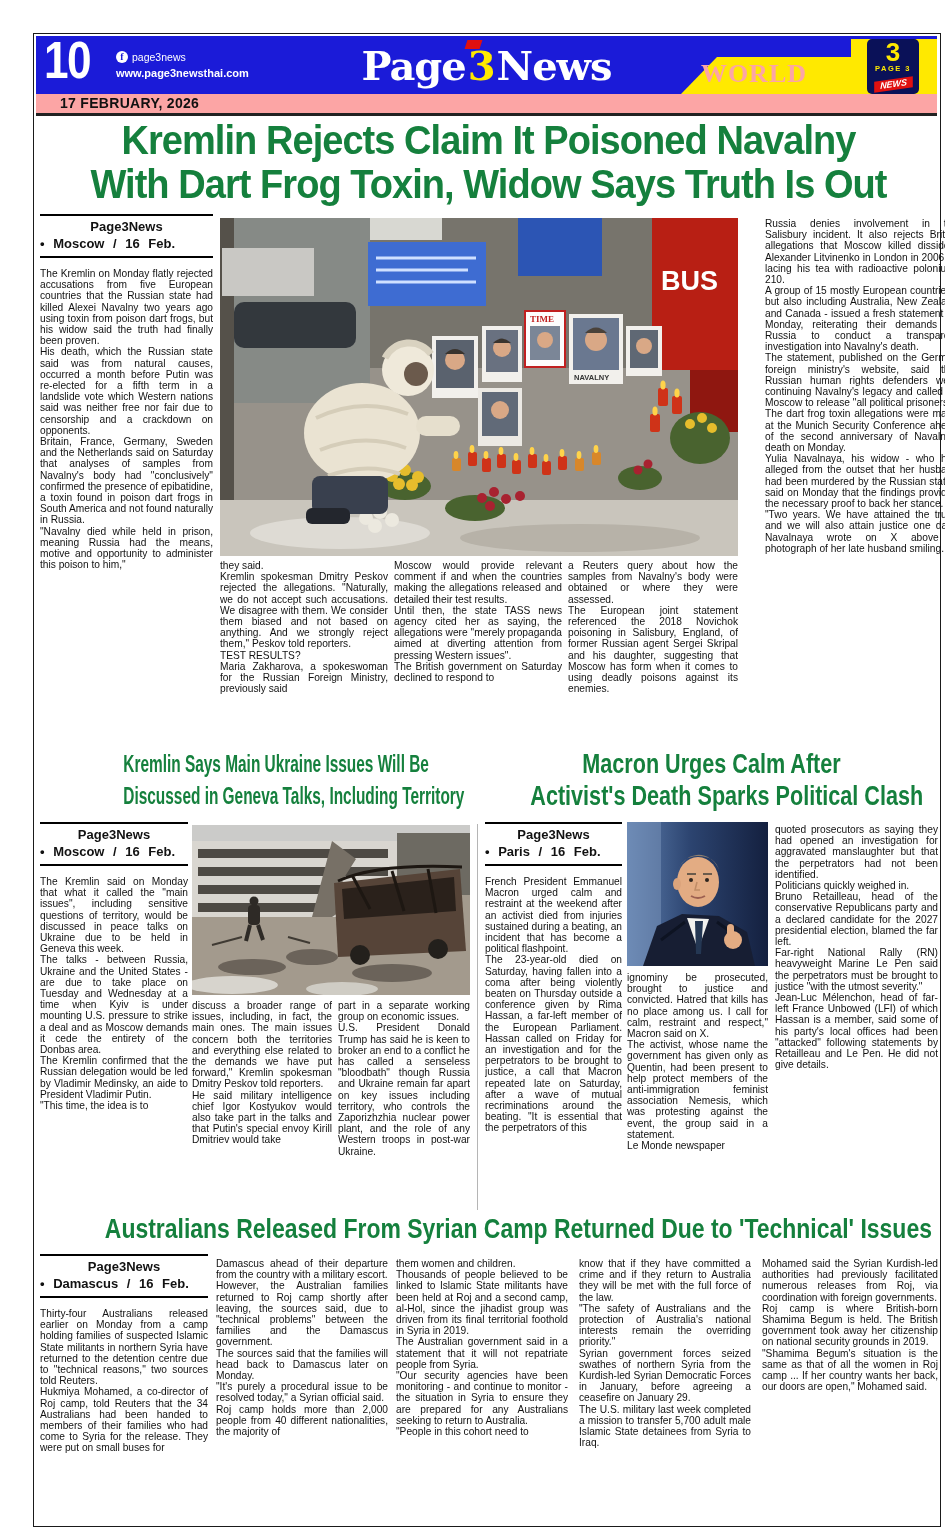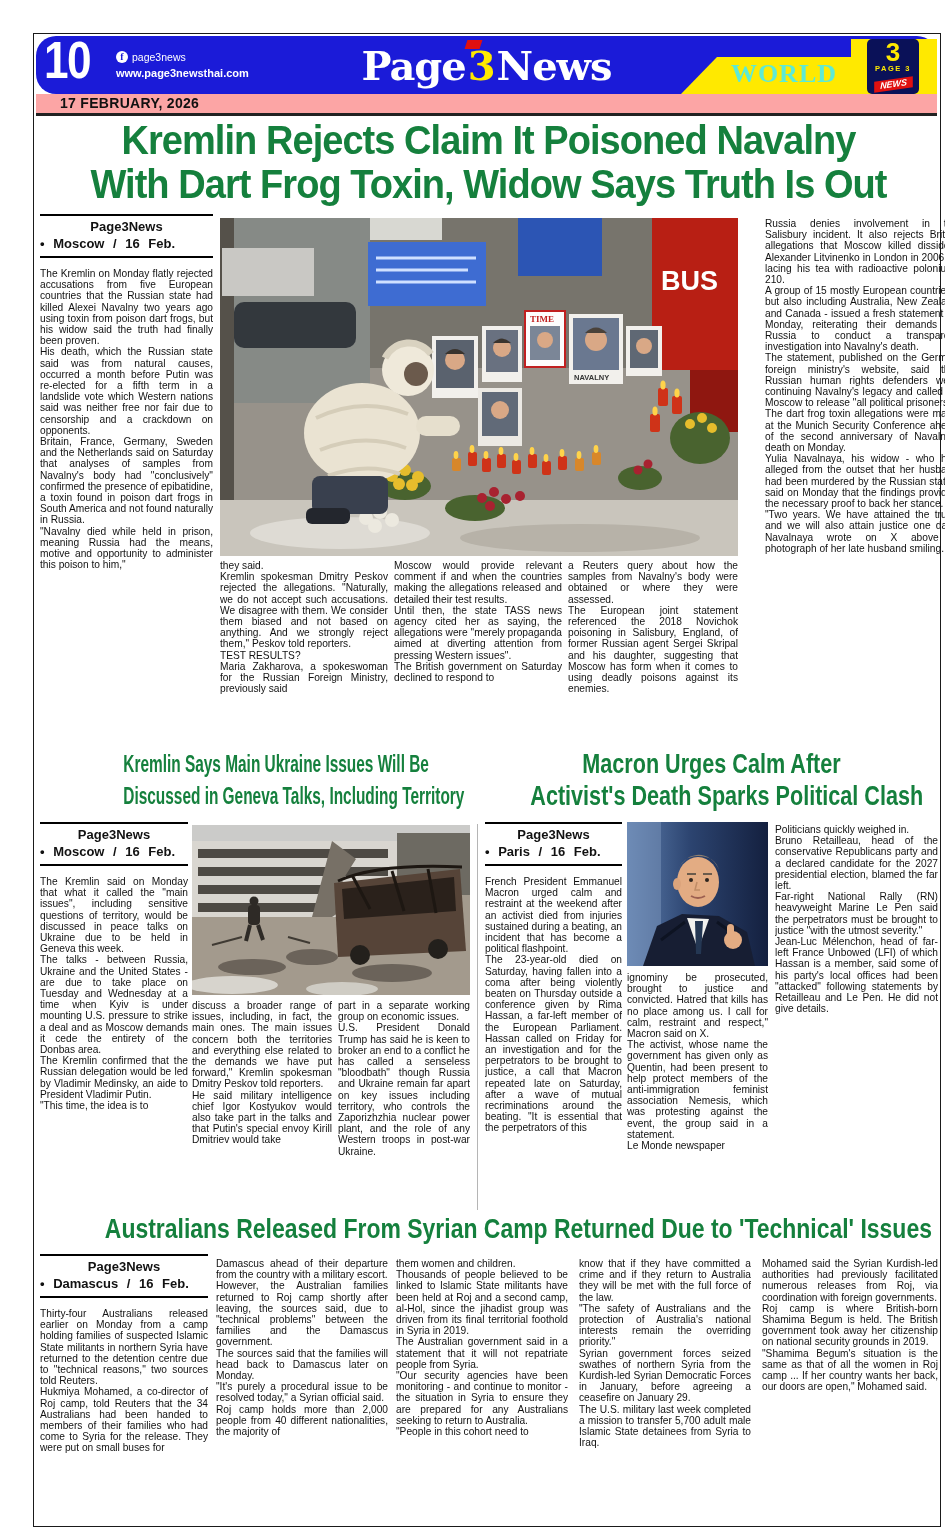--- a/index.html
+++ b/index.html
@@ -1,38 +1,38 @@
 <!DOCTYPE html>
 <html><head>
 <meta charset="utf-8">
 <style>
   html,body{margin:0;padding:0;background:#e9e9e9;}
   #page{position:relative;width:945px;height:1531px;background:#ffffff;margin:0 auto;
         font-family:"Liberation Sans",sans-serif;color:#111;overflow:hidden;}
   .frame{position:absolute;left:33px;top:33px;width:906px;height:1492px;border:1.5px solid #1a1a1a;}
 
   
-  .hdr{position:absolute;left:36px;top:36px;width:901px;height:58px;background:#1b1bd8;border-radius:20px;}
+  .hdr{position:absolute;left:36px;top:36px;width:901px;height:58px;background:#1b1bd8;}
   .pagenum{position:absolute;left:8px;top:-6px;color:#fff;font-size:52px;font-weight:bold;
            letter-spacing:-2px;transform:scaleX(.85);transform-origin:left top;}
   .social{position:absolute;left:80px;top:15px;color:#fff;}
   .social-row{display:flex;align-items:center;gap:4px;font-size:10.5px;}
   .fb{width:12px;height:12px;border-radius:50%;background:#fff;color:#1b1bd8;font-weight:bold;
       font-size:10px;line-height:12px;text-align:center;font-family:"Liberation Serif",serif;}
   .weburl{font-size:11px;font-weight:bold;margin-top:4px;text-align:right;}
   .mast{position:absolute;left:0;right:0;top:6px;text-align:center;
         font-family:"DejaVu Serif",serif;font-weight:bold;font-size:40px;color:#fff;
         letter-spacing:-1px;}
   .mast .digit{color:#ffe900;position:relative;padding:0 2px;}
   .mast .digit i{position:absolute;left:0;top:-2px;width:15px;height:9px;background:#e01010;
         transform:skewX(-18deg);font-style:normal;}
   .worldstrip{position:absolute;right:0;top:21px;width:256px;height:37px;background:#ffe900;
         clip-path:polygon(0 100%,36px 0,100% 0,100% 100%);}
-  .worldtxt{position:absolute;right:100px;top:23px;font-family:"Liberation Serif",serif;
-        font-weight:bold;font-size:26px;color:#5eead4;letter-spacing:1px;}
+  .worldtxt{position:absolute;right:130px;top:23px;font-family:"Liberation Serif",serif;
+        font-weight:bold;font-size:26px;color:#fca5a5;letter-spacing:1px;}
   .cornery{position:absolute;right:0;top:3px;width:86px;height:55px;background:#ffe900;}
   .badge{position:absolute;right:18px;top:3px;width:52px;height:55px;background:#0a1158;
         border-radius:5px;text-align:center;overflow:hidden;}
   .badge .b3{color:#ffe900;font-weight:bold;font-size:26px;line-height:24px;display:block;margin-top:1px;}
   .badge .bp{color:#ffe900;font-size:7.5px;font-weight:bold;letter-spacing:1.5px;display:block;}
   .badge .bn{display:inline-block;background:#e01010;color:#fff;font-style:italic;font-weight:bold;
         font-size:9px;padding:0 6px 1px;transform:rotate(-8deg) skewX(-8deg);margin-top:2px;}
   .datebar{position:absolute;left:36px;top:94px;width:901px;height:19px;background:#fca5a5;
         border-bottom:3px solid #222;}
   .datetxt{position:absolute;left:24px;top:1px;font-size:14px;font-weight:bold;letter-spacing:.3px;}
@@ -351,20 +351,21 @@
     <circle cx="106" cy="118" r="9" fill="#e3ac83"></circle>
     <rect x="100" y="102" width="7" height="16" rx="3.5" fill="#e3ac83"></rect>
   </svg>
 
   <div class="col" style="left:627px;top:972px;width:141px;height:240px;">
       <p>ignominy be prosecuted, brought to justice and convicted. Hatred that kills has no place among us. I call for calm, restraint and respect," Macron said on X.</p>
       <p>The activist, whose name the government has given only as Quentin, had been present to help protect members of the anti-immigration feminist association Nemesis, which was protesting against the event, the group said in a statement.</p>
       <p>Le Monde newspaper</p>
     </div>
   <div class="col" style="left:775px;top:824px;width:163px;height:388px;">
+      <p>quoted prosecutors as saying they had opened an investigation for aggravated manslaughter but that the perpetrators had not been identified.</p>
       <p>Politicians quickly weighed in.</p>
       <p>Bruno Retailleau, head of the conservative Republicans party and a declared candidate for the 2027 presidential election, blamed the far left.</p>
       <p>Far-right National Rally (RN) heavyweight Marine Le Pen said the perpetrators must be brought to justice "with the utmost severity."</p>
       <p>Jean-Luc Mélenchon, head of far-left France Unbowed (LFI) of which Hassan is a member, said some of his party's local offices had been "attacked" following statements by Retailleau and Le Pen. He did not give details.</p>
     </div>
 
   <div class="hl hl-aus">
     <span>Australians Released From Syrian Camp Returned Due to 'Technical' Issues</span>
   </div>
   <div class="byline" style="left:40px;top:1254px;width:168px;">

